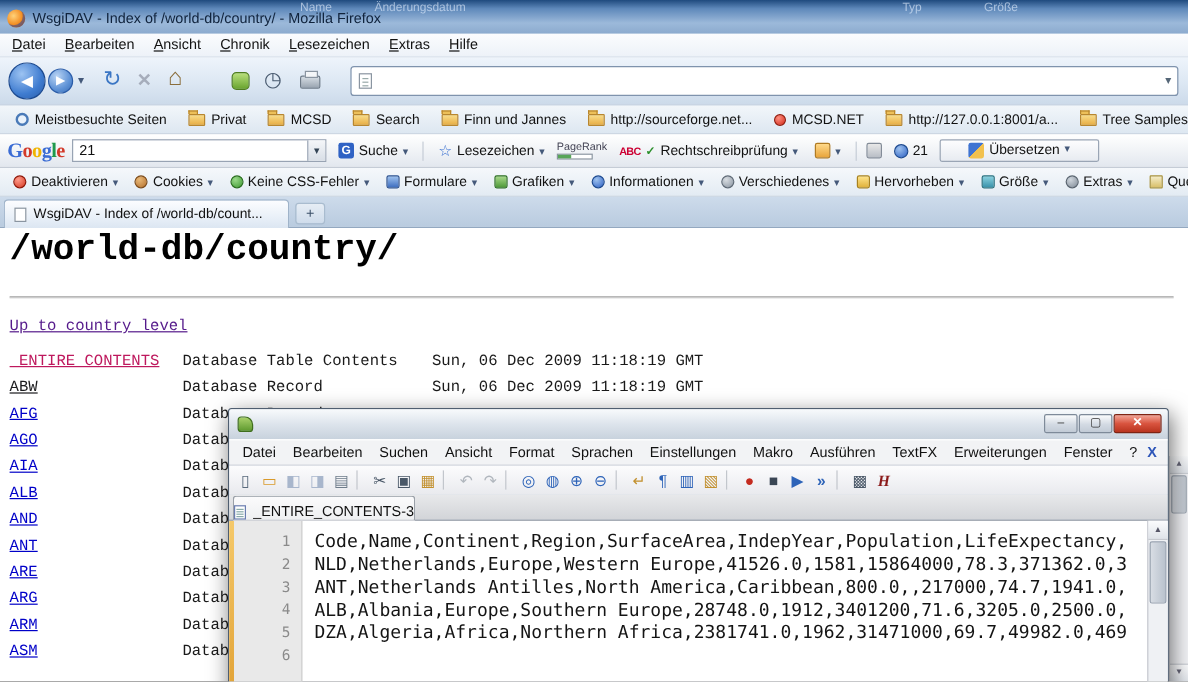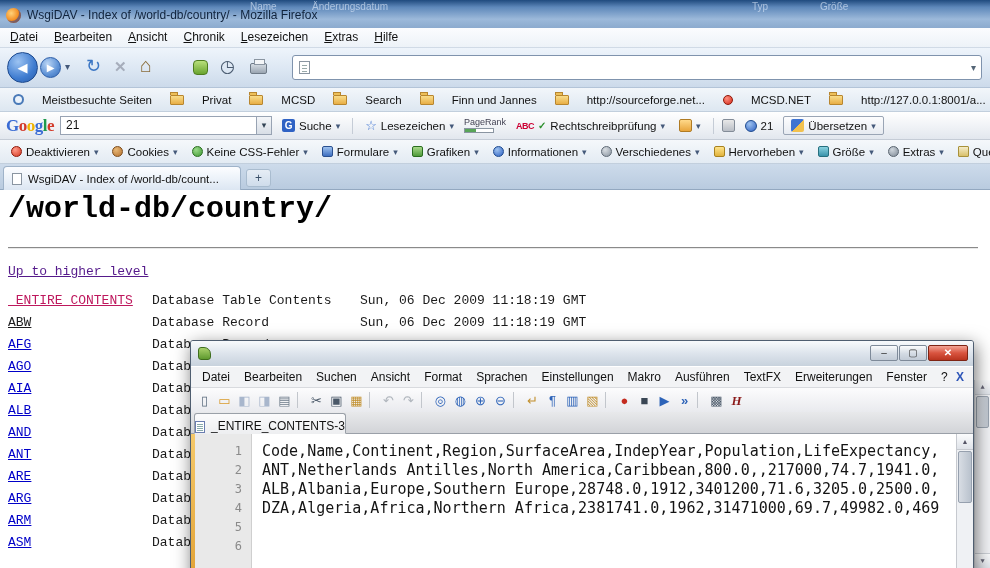--- a/index.html
+++ b/index.html
@@ -47,21 +47,21 @@
     border:1px solid #7f93ad;border-radius:3px;}
   .url-favicon{position:absolute;left:6px;top:5px;width:11px;height:13px;background:#fff;border:1px solid #8a95a1;}
   .url-favicon::before{content:"";position:absolute;left:2px;top:3px;width:5px;height:1px;background:#9aa;
     box-shadow:0 3px 0 #9aa,0 6px 0 #9aa;}
   .url-text{position:absolute;left:24px;top:0;line-height:23px;font-size:13px;color:#000;margin-top:31px;}
   .url-caret{position:absolute;right:5px;top:0;line-height:23px;color:#567;font-size:10px;}
 
   
   .bmbar{position:absolute;left:0;top:88px;width:100%;height:24px;display:flex;align-items:center;
     background:linear-gradient(#f2f6fa,#dde7f1);border-bottom:1px solid #c2cfdd;padding-left:4px;}
-  .bm-item{display:flex;align-items:center;gap:18px;padding:0 9px;font-size:11.5px;white-space:nowrap;}
+  .bm-item{display:flex;align-items:center;gap:5px;padding:0 9px;font-size:11.5px;white-space:nowrap;}
   .bm-ico{width:14px;height:10px;position:relative;flex:0 0 auto;}
   [data-icon="folder"]{background:linear-gradient(#f9dd8a,#e8ae45);border:1px solid #b8862e;border-radius:1px;}
   [data-icon="folder"]::before{content:"";position:absolute;left:-1px;top:-4px;width:6px;height:2px;
     background:#edc05a;border:1px solid #b8862e;border-bottom:none;}
   [data-icon="red"]{width:10px;height:10px;border-radius:50%;
     background:radial-gradient(circle at 35% 30%,#ff8f80,#d42a1a);border:1px solid #8f1708;}
   [data-icon="clock"]{width:11px;height:11px;border-radius:50%;background:#eaf2fb;border:2px solid #4a7ab8;}
 
   
   .gbar{position:absolute;left:0;top:112px;width:100%;height:28px;display:flex;align-items:center;gap:6px;
@@ -81,21 +81,21 @@
   .check{color:#2a8f2a;font-size:10px;font-weight:bold;}
   .abc{font-size:9px;font-weight:bold;color:#c03;letter-spacing:-.5px;}
   .pr-box{display:flex;flex-direction:column;font-size:9px;color:#445;line-height:9px;}
   .pr-bar{width:30px;height:5px;border:1px solid #8a95a1;background:#fff;margin-top:1px;}
   .pr-fill{display:block;width:40%;height:100%;background:#58a558;}
   .ico-box{width:13px;height:13px;border-radius:2px;}
   .ico-box.house{background:linear-gradient(#ffd98a,#e8a53c);border:1px solid #b07b23;}
   .ico-box.pencil{background:linear-gradient(#e8e8e8,#b9bec6);border:1px solid #838c98;}
   .cnt-ico{width:12px;height:12px;border-radius:50%;
     background:radial-gradient(circle at 35% 30%,#9ec2ef,#2f62c4);border:1px solid #1d4a8f;}
-  .tr-btn{display:flex;align-items:center;gap:4px;padding:2px 7px;border:1px solid #9aa5b5;border-radius:2px;
+  .tr-btn{display:flex;gap:4px;padding:2px 23px;border:1px solid #9aa5b5;border-radius:2px;
     background:linear-gradient(#fdfdfe,#e7ebf1);}
   .tr-ico{width:13px;height:13px;border-radius:2px;background:linear-gradient(135deg,#3f74d2 50%,#f2c14e 50%);}
 
   
   .wdbar{position:absolute;left:0;top:140px;width:100%;height:24px;display:flex;align-items:center;
     background:linear-gradient(#f5f8fb,#e3ebf3);border-bottom:1px solid #c2cfdd;
     padding-left:4px;font-size:11.5px;white-space:nowrap;overflow:hidden;}
   .wd-item{display:flex;align-items:center;gap:4px;padding:0 7px;flex:0 0 auto;}
   .wd-ico{width:11px;height:11px;border-radius:50%;flex:0 0 auto;}
   [data-icon="disable"]{background:radial-gradient(circle at 35% 30%,#ff9a8a,#d43a22);border:1px solid #8f1708;}
@@ -399,21 +399,21 @@
     <div class="tab">
       <span class="tab-fav"></span>
       <span>WsgiDAV - Index of /world-db/count...</span>
     </div>
     <div class="newtab">+</div>
   </div>
 
   <div class="content">
     <div class="h1">/world-db/country/</div>
     <div class="rule"></div>
-    <a class="uplink">Up to higher level</a>
+    <a class="uplink">Up to country level</a>
     <div class="listing">
 
         <div class="lrow">
           <span class="c-name" data-variant="visited"> ENTIRE CONTENTS</span>
           <span class="c-type">Database Table Contents</span>
           <span class="c-date">Sun, 06 Dec 2009 11:18:19 GMT</span>
         </div>
 
         <div class="lrow">
           <span class="c-name" data-variant="dark">ABW</span>
@@ -560,20 +560,21 @@
       <div class="ln">1</div>
           <div class="ln">2</div>
           <div class="ln">3</div>
           <div class="ln">4</div>
           <div class="ln">5</div>
           <div class="ln">6</div>
         </div>
       <div class="npp-text">
 
       <div class="tl">Code,Name,Continent,Region,SurfaceArea,IndepYear,Population,LifeExpectancy,</div>
+          <div class="tl">NLD,Netherlands,Europe,Western Europe,41526.0,1581,15864000,78.3,371362.0,3</div>
           <div class="tl">ANT,Netherlands Antilles,North America,Caribbean,800.0,,217000,74.7,1941.0,</div>
           <div class="tl">ALB,Albania,Europe,Southern Europe,28748.0,1912,3401200,71.6,3205.0,2500.0,</div>
           <div class="tl">DZA,Algeria,Africa,Northern Africa,2381741.0,1962,31471000,69.7,49982.0,469</div>
         </div>
       <div class="npp-scroll">
         <div class="up">▲</div>
         <div class="npp-thumb"></div>
       </div>
     </div>
   </div>

